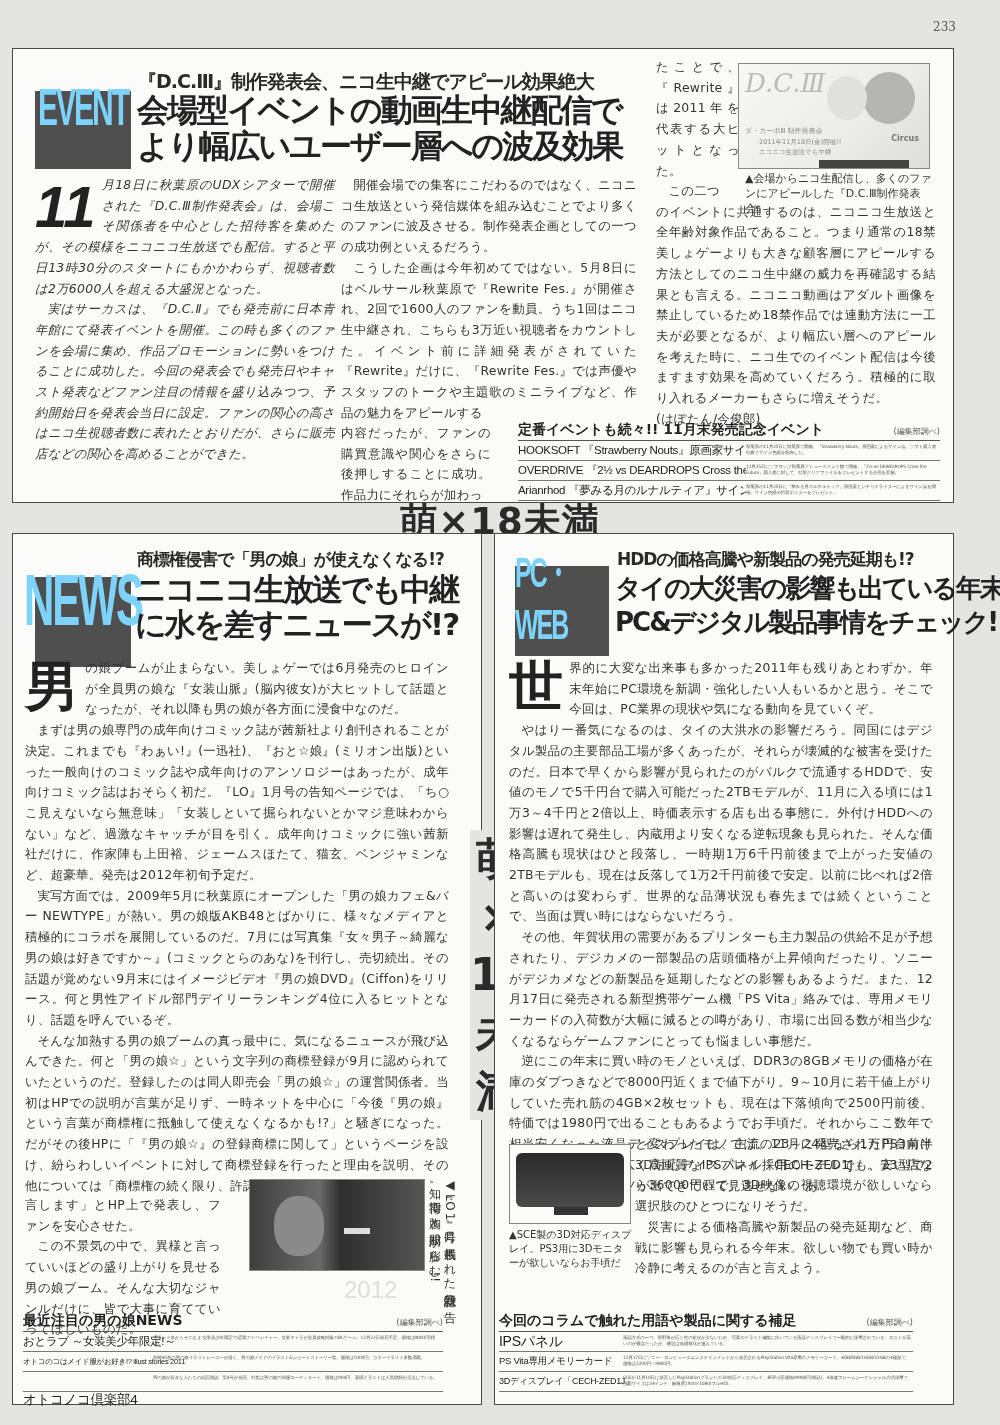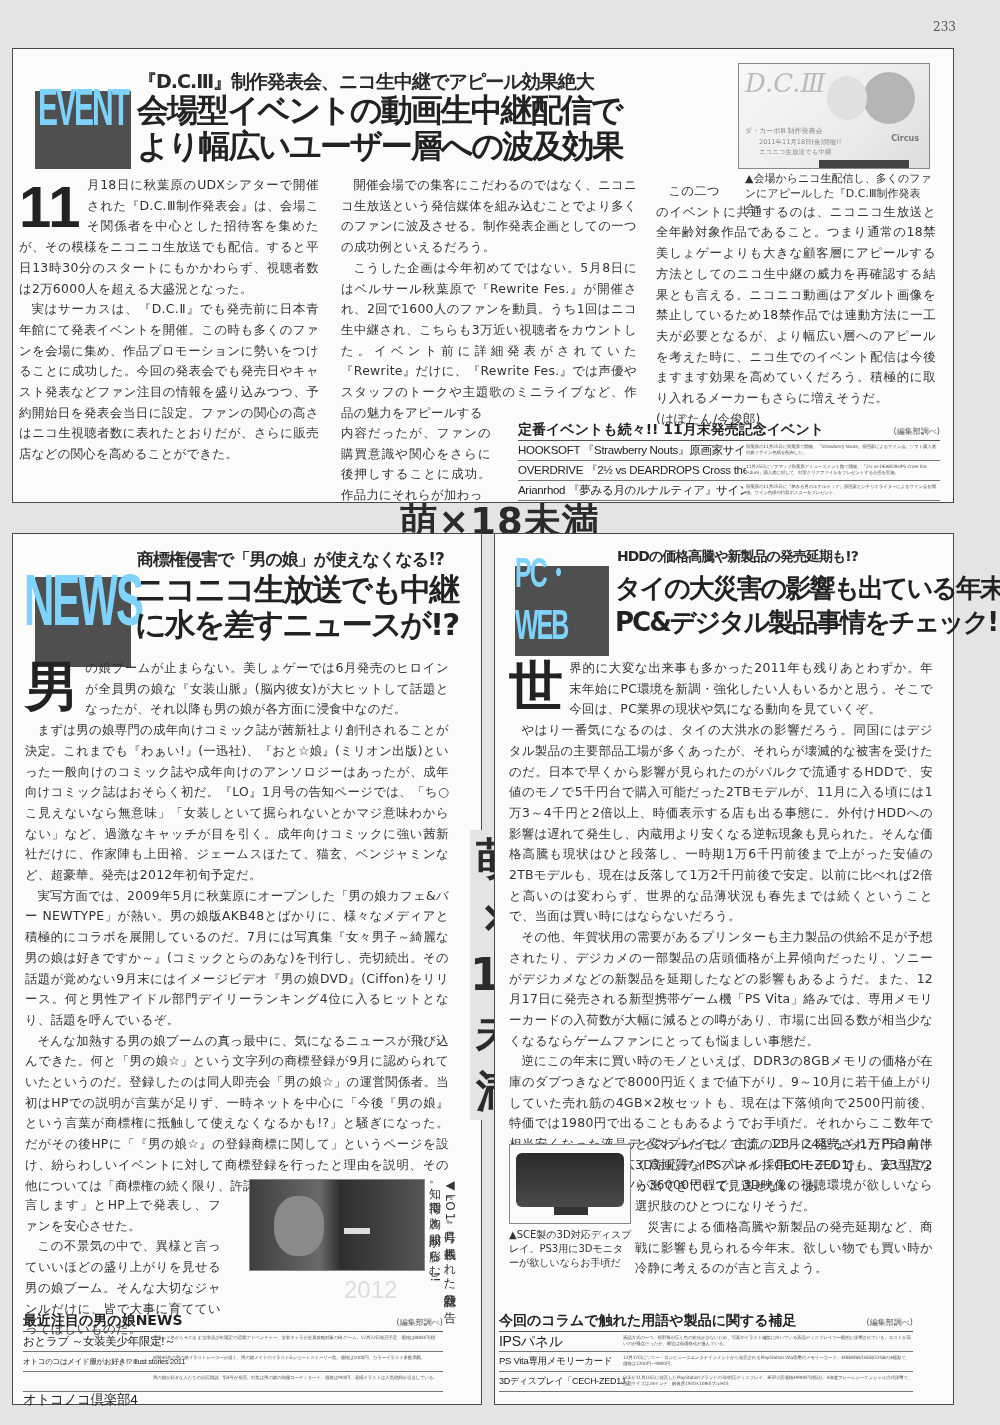--- a/index.html
+++ b/index.html
@@ -95,31 +95,32 @@
 <section class="panel panel-event">
   <div class="tag" style="left:22px;top:42px;width:96px;height:78px;font-size:30px;">
     <span>EVENT</span>
   </div>
   <div class="headline-sub" style="left:125px;top:20px;font-size:19px;">『D.C.Ⅲ』制作発表会、ニコ生中継でアピール効果絶大</div>
   <div class="headline-main" style="left:124px;top:44px;font-size:32px;">
     <div>会場型イベントの動画生中継配信で</div>
     <div>より幅広いユーザー層への波及効果</div>
   </div>
 
-  <div class="body-text" style="left:6px;top:126px;width:300px;">
+  <div class="body-text" style="left:22px;top:126px;width:300px;font-style:italic;">
     <p class="noindent"><span class="dropcap" style="font-size:58px;margin-top:6px;">11</span><span>月18日に秋葉原のUDXシアターで開催された『D.C.Ⅲ制作発表会』は、会場こそ関係者を中心とした招待客を集めたが、その模様をニコニコ生放送でも配信。すると平日13時30分のスタートにもかかわらず、視聴者数は2万6000人を超える大盛況となった。</span></p>
     <p>実はサーカスは、『D.C.Ⅱ』でも発売前に日本青年館にて発表イベントを開催。この時も多くのファンを会場に集め、作品プロモーションに勢いをつけることに成功した。今回の発表会でも発売日やキャスト発表などファン注目の情報を盛り込みつつ、予約開始日を発表会当日に設定。ファンの関心の高さはニコ生視聴者数に表れたとおりだが、さらに販売店などの関心を高めることができた。</p>
   </div>
 
   <div class="body-text" style="left:328px;top:126px;width:296px;">
     <p>開催会場での集客にこだわるのではなく、ニコニコ生放送という発信媒体を組み込むことでより多くのファンに波及させる。制作発表企画としての一つの成功例といえるだろう。</p>
     <p>こうした企画は今年初めてではない。5月8日にはベルサール秋葉原で『Rewrite Fes.』が開催され、2回で1600人のファンを動員。うち1回はニコ生中継され、こちらも3万近い視聴者をカウントした。イベント前に詳細発表がされていた『Rewrite』だけに、『Rewrite Fes.』では声優やスタッフのトークや主題歌のミニライブなど、作品の魅力をアピールする</p>
   </div>
   <div class="body-text" style="left:328px;top:374px;width:150px;">内容だったが、ファンの購買意識や関心をさらに後押しすることに成功。作品力にそれらが加わっ</div>
 
+  <div class="body-text" style="left:643px;top:8px;width:84px;">たことで、『Rewrite』は2011年を代表する大ヒットとなった。</div>
   <div class="photo" style="left:725px;top:14px;width:192px;height:106px;background:linear-gradient(135deg,#f7f7f5 0%,#ececea 60%,#dcdcda 100%);">
     <div style="position:absolute;left:6px;top:4px;font-family:'DejaVu Serif',serif;font-style:italic;font-size:26px;color:#bbb;">D.C.Ⅲ</div>
     <div style="position:absolute;right:14px;top:8px;width:52px;height:52px;border-radius:50%;background:#b5b5b3;"></div>
     <div style="position:absolute;right:62px;top:12px;width:40px;height:44px;border-radius:50%;background:#e0e0de;"></div>
     <div style="position:absolute;left:6px;top:62px;font-size:7px;color:#888;">ダ・カーポⅢ 制作発表会</div>
     <div style="position:absolute;left:20px;top:74px;font-size:6.5px;color:#888;">2011年11月18日(金)開催!!</div>
     <div style="position:absolute;left:20px;top:84px;font-size:6.5px;color:#888;">ニコニコ生放送でも中継</div>
     <div style="position:absolute;right:10px;top:70px;font-size:8px;color:#777;font-weight:bold;">Circus</div>
     <div style="position:absolute;left:80px;bottom:0;width:90px;height:8px;background:#444;"></div>
   </div>
@@ -205,21 +206,21 @@
   <div>×</div>
   <div>18</div>
   <div>未</div>
   <div>満</div>
 </div>
 
 <section class="panel panel-pc">
   <div class="tag" style="left:20px;top:32px;width:94px;height:90px;font-size:25px;">
     <span>PC・WEB</span>
   </div>
-  <div class="headline-sub" style="left:122px;top:14px;font-size:14px;">HDDの価格高騰や新製品の発売延期も!?</div>
+  <div class="headline-sub" style="left:122px;top:14px;font-size:17px;">HDDの価格高騰や新製品の発売延期も!?</div>
   <div class="headline-main" style="left:120px;top:38px;font-size:26px;line-height:1.3;">
     <div>タイの大災害の影響も出ている年末</div>
     <div>PC&amp;デジタル製品事情をチェック!!</div>
   </div>
 
   <div class="body-text" style="left:14px;top:124px;width:424px;">
     <p class="noindent"><span class="dropcap" style="font-size:54px;margin-top:4px;">世</span><span>界的に大変な出来事も多かった2011年も残りあとわずか。年末年始にPC環境を新調・強化したい人もいるかと思う。そこで今回は、PC業界の現状や気になる動向を見ていくぞ。</span></p>
     <p>やはり一番気になるのは、タイの大洪水の影響だろう。同国にはデジタル製品の主要部品工場が多くあったが、それらが壊滅的な被害を受けたのだ。日本で早くから影響が見られたのがバルクで流通するHDDで、安値のモノで5千円台で購入可能だった2TBモデルが、11月に入る頃には1万3～4千円と2倍以上、時価表示する店も出る事態に。外付けHDDへの影響は遅れて発生し、内蔵用より安くなる逆転現象も見られた。そんな価格高騰も現状はひと段落し、一時期1万6千円前後まで上がった安値の2TBモデルも、現在は反落して1万2千円前後で安定。以前に比べれば2倍と高いのは変わらず、世界的な品薄状況も春先までは続くということで、当面は買い時にはならないだろう。</p>
     <p>その他、年賀状用の需要があるプリンターも主力製品の供給不足が予想されたり、デジカメの一部製品の店頭価格が上昇傾向だったり、ソニーがデジカメなどの新製品を延期したなどの影響もあるようだ。また、12月17日に発売される新型携帯ゲーム機「PS Vita」絡みでは、専用メモリーカードの入荷数が大幅に減るとの噂があり、市場に出回る数が相当少なくなるならゲームファンにとっても悩ましい事態だ。</p>
     <p>逆にこの年末に買い時のモノといえば、DDR3の8GBメモリの価格が在庫のダブつきなどで8000円近くまで値下がり。9～10月に若干値上がりしていた売れ筋の4GB×2枚セットも、現在は下落傾向で2500円前後、特価では1980円で出ることもあるようでお手頃だ。それからここ数年で相当安くなった液晶ディスプレイは、主流の23～24型なら1万円台前半～2万円、視野角が広く高画質なIPSパネル採用のモデルでも、23型で2万円前後で買えるモノが出てきていて見逃せない。あ</p>

